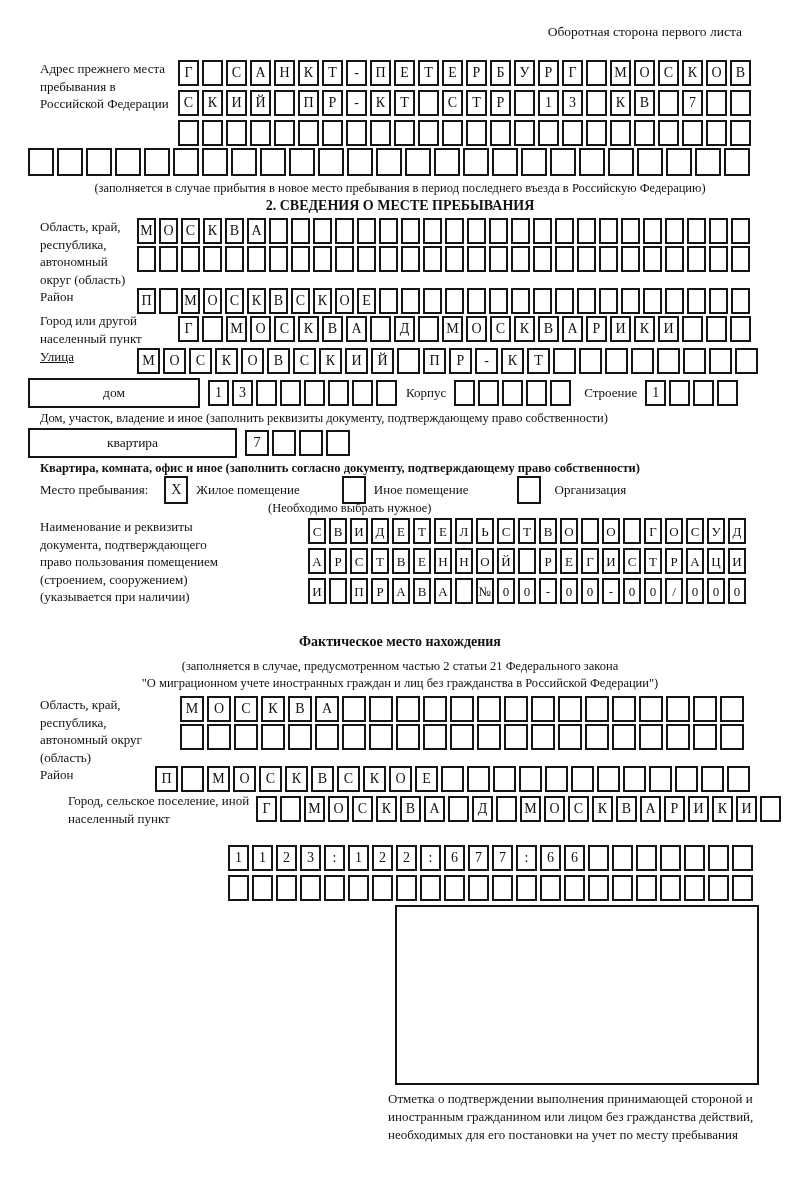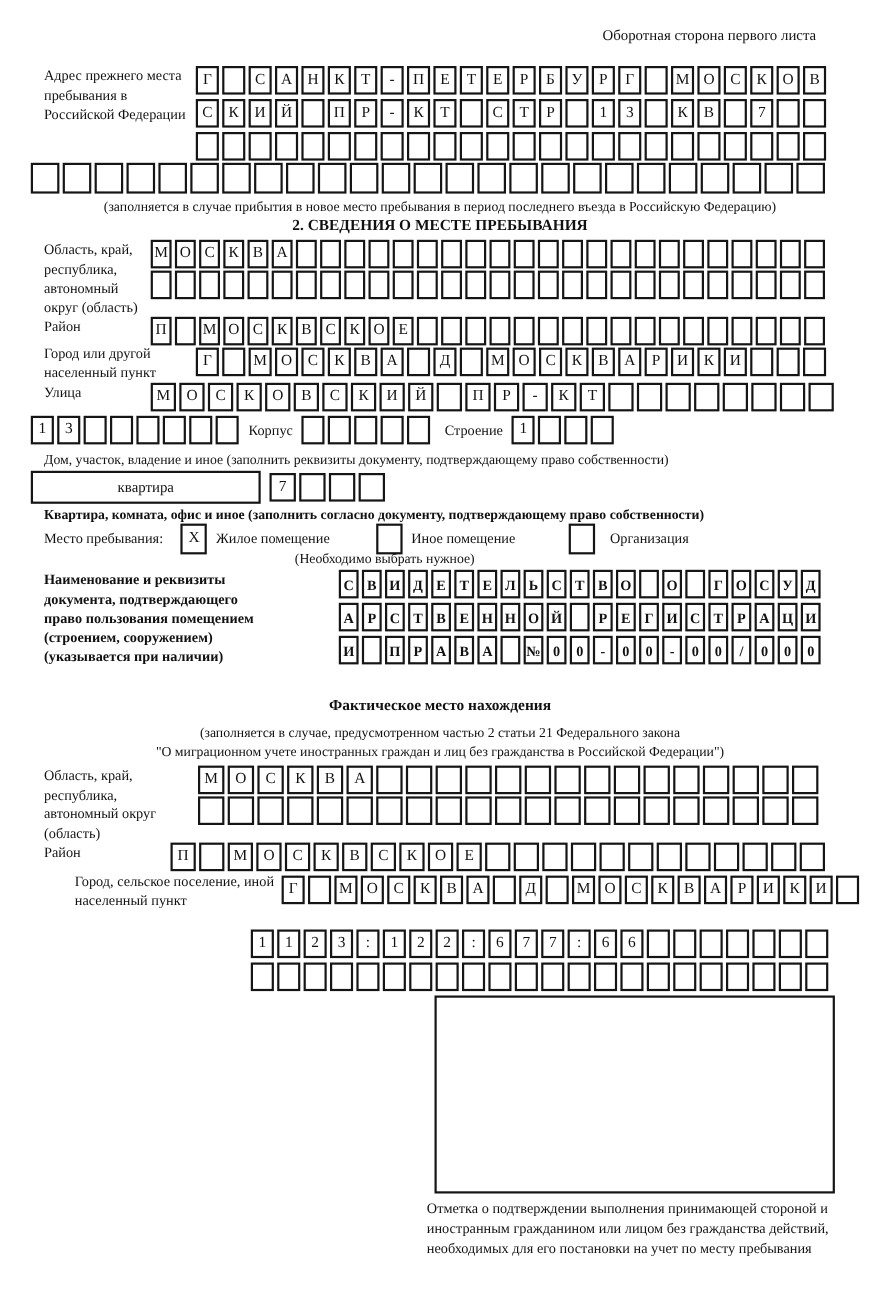--- a/index.html
+++ b/index.html
@@ -276,21 +276,21 @@
         <span class="cell">И</span>
         <span class="cell">К</span>
         <span class="cell">И</span>
         <span class="cell"></span>
         <span class="cell"></span>
         <span class="cell"></span>
       </div>
   </div>
 </div>
 
-<div class="blk" style="top:348px;width:720px;">
+<div class="blk" style="top:348px;width:720px;text-decoration:underline;">
   <div class="lbl" style="width:90px;">Улица</div>
   <div class="grids" style="left:97px;">
     <div class="grid cw19">
         <span class="cell">М</span>
         <span class="cell">О</span>
         <span class="cell">С</span>
         <span class="cell">К</span>
         <span class="cell">О</span>
         <span class="cell">В</span>
         <span class="cell">С</span>
@@ -309,20 +309,21 @@
         <span class="cell"></span>
         <span class="cell"></span>
         <span class="cell"></span>
         <span class="cell"></span>
         <span class="cell"></span>
       </div>
   </div>
 </div>
 
 <div class="abs inline" style="top:378px;left:28px;">
+  <div class="wbox" style="width:168px;margin-right:8px;">дом</div>
   <div class="grid cw17" style="margin-bottom:0;">
       <span class="cell">1</span>
       <span class="cell">3</span>
       <span class="cell"></span>
       <span class="cell"></span>
       <span class="cell"></span>
       <span class="cell"></span>
       <span class="cell"></span>
       <span class="cell"></span>
     </div>
@@ -359,21 +360,21 @@
   <div class="lbl" style="margin-right:16px;">Место пребывания:</div>
   <span class="checkbox">X</span>
   <div class="lbl" style="margin:0 42px 0 8px;">Жилое помещение</div>
   <span class="checkbox"></span>
   <div class="lbl" style="margin:0 48px 0 8px;">Иное помещение</div>
   <span class="checkbox"></span>
   <div class="lbl" style="margin:0 0 0 14px;">Организация</div>
 </div>
 <div class="abs note" style="top:500px;left:268px;">(Необходимо выбрать нужное)</div>
 
-<div class="blk" style="top:518px;width:720px;font-weight:bold;">
+<div class="blk" style="top:518px;width:720px;">
   <div class="lbl" style="width:195px;">Наименование и реквизиты документа, подтверждающего право пользования помещением (строением, сооружением) (указывается при наличии)</div>
   <div class="grids" style="left:268px;">
     <div class="grid cw14">
         <span class="cell">С</span>
         <span class="cell">В</span>
         <span class="cell">И</span>
         <span class="cell">Д</span>
         <span class="cell">Е</span>
         <span class="cell">Т</span>
         <span class="cell">Е</span>

